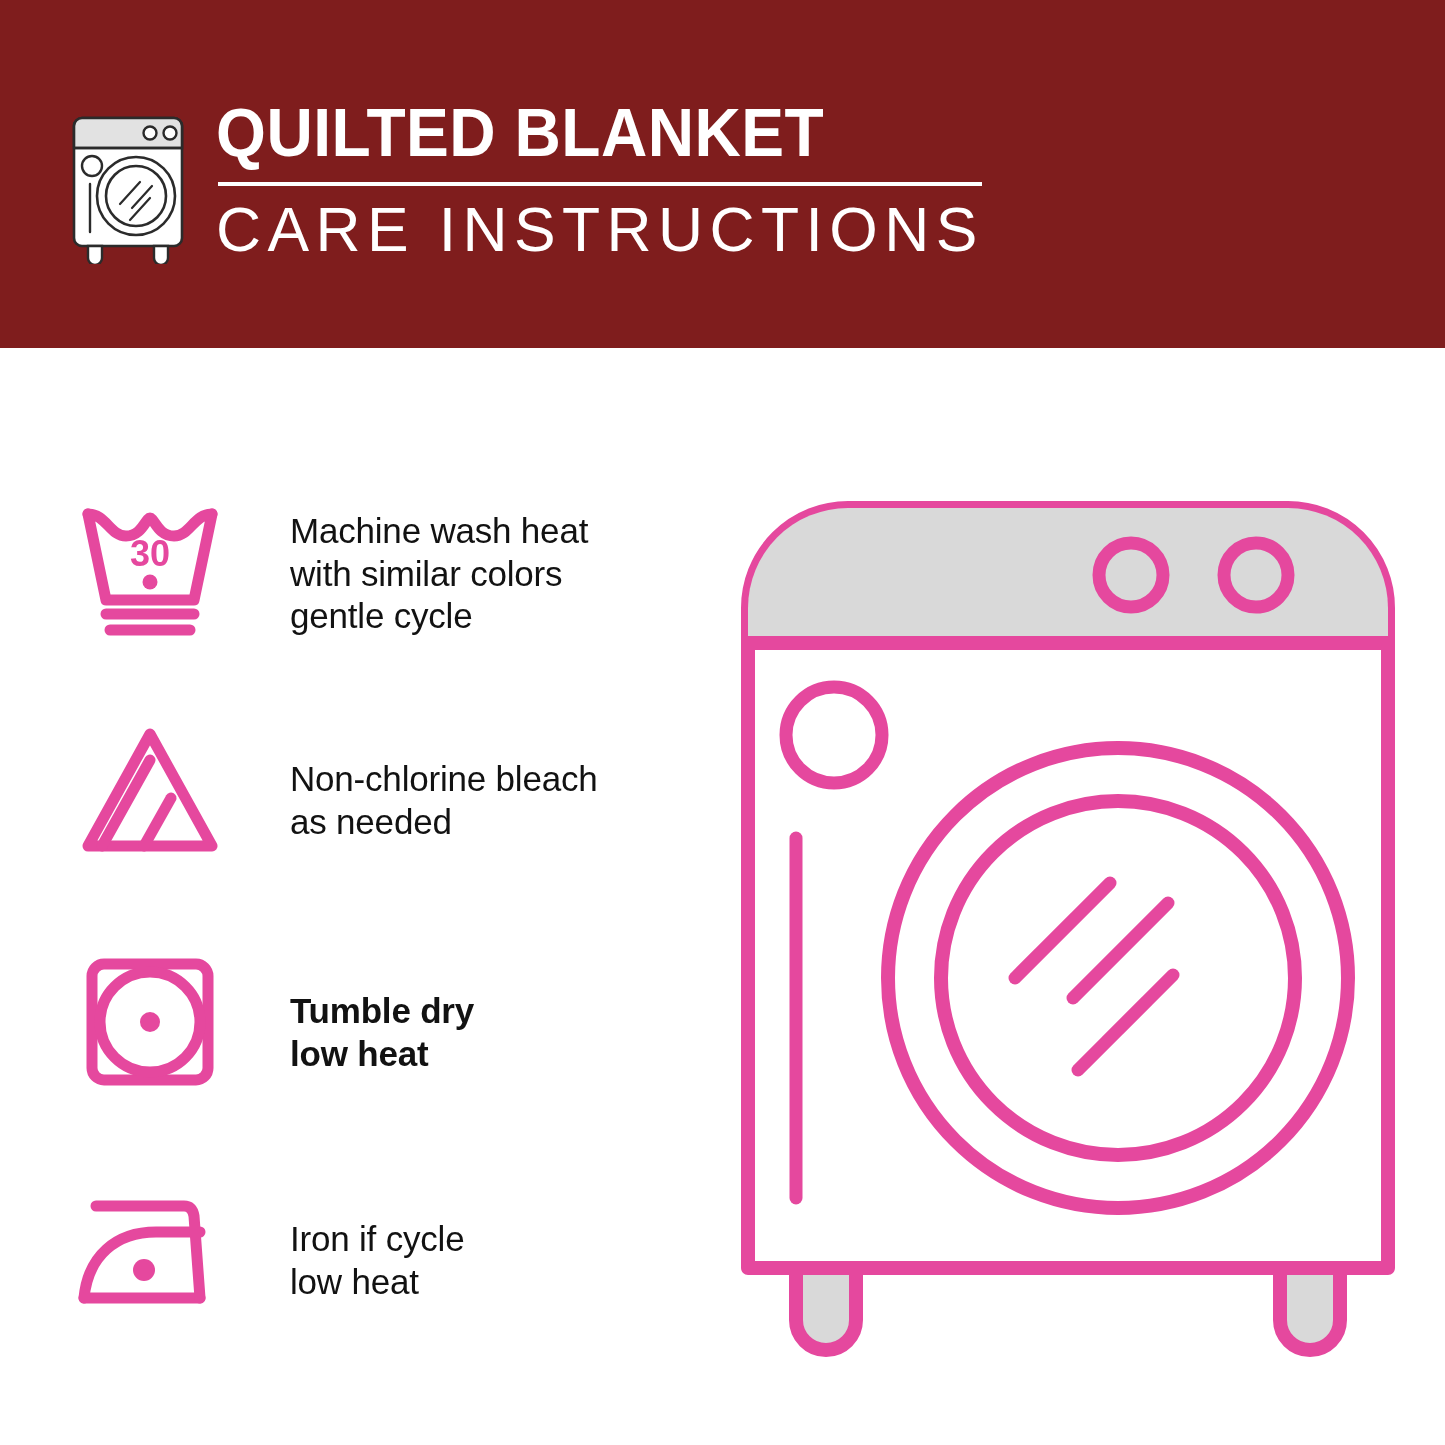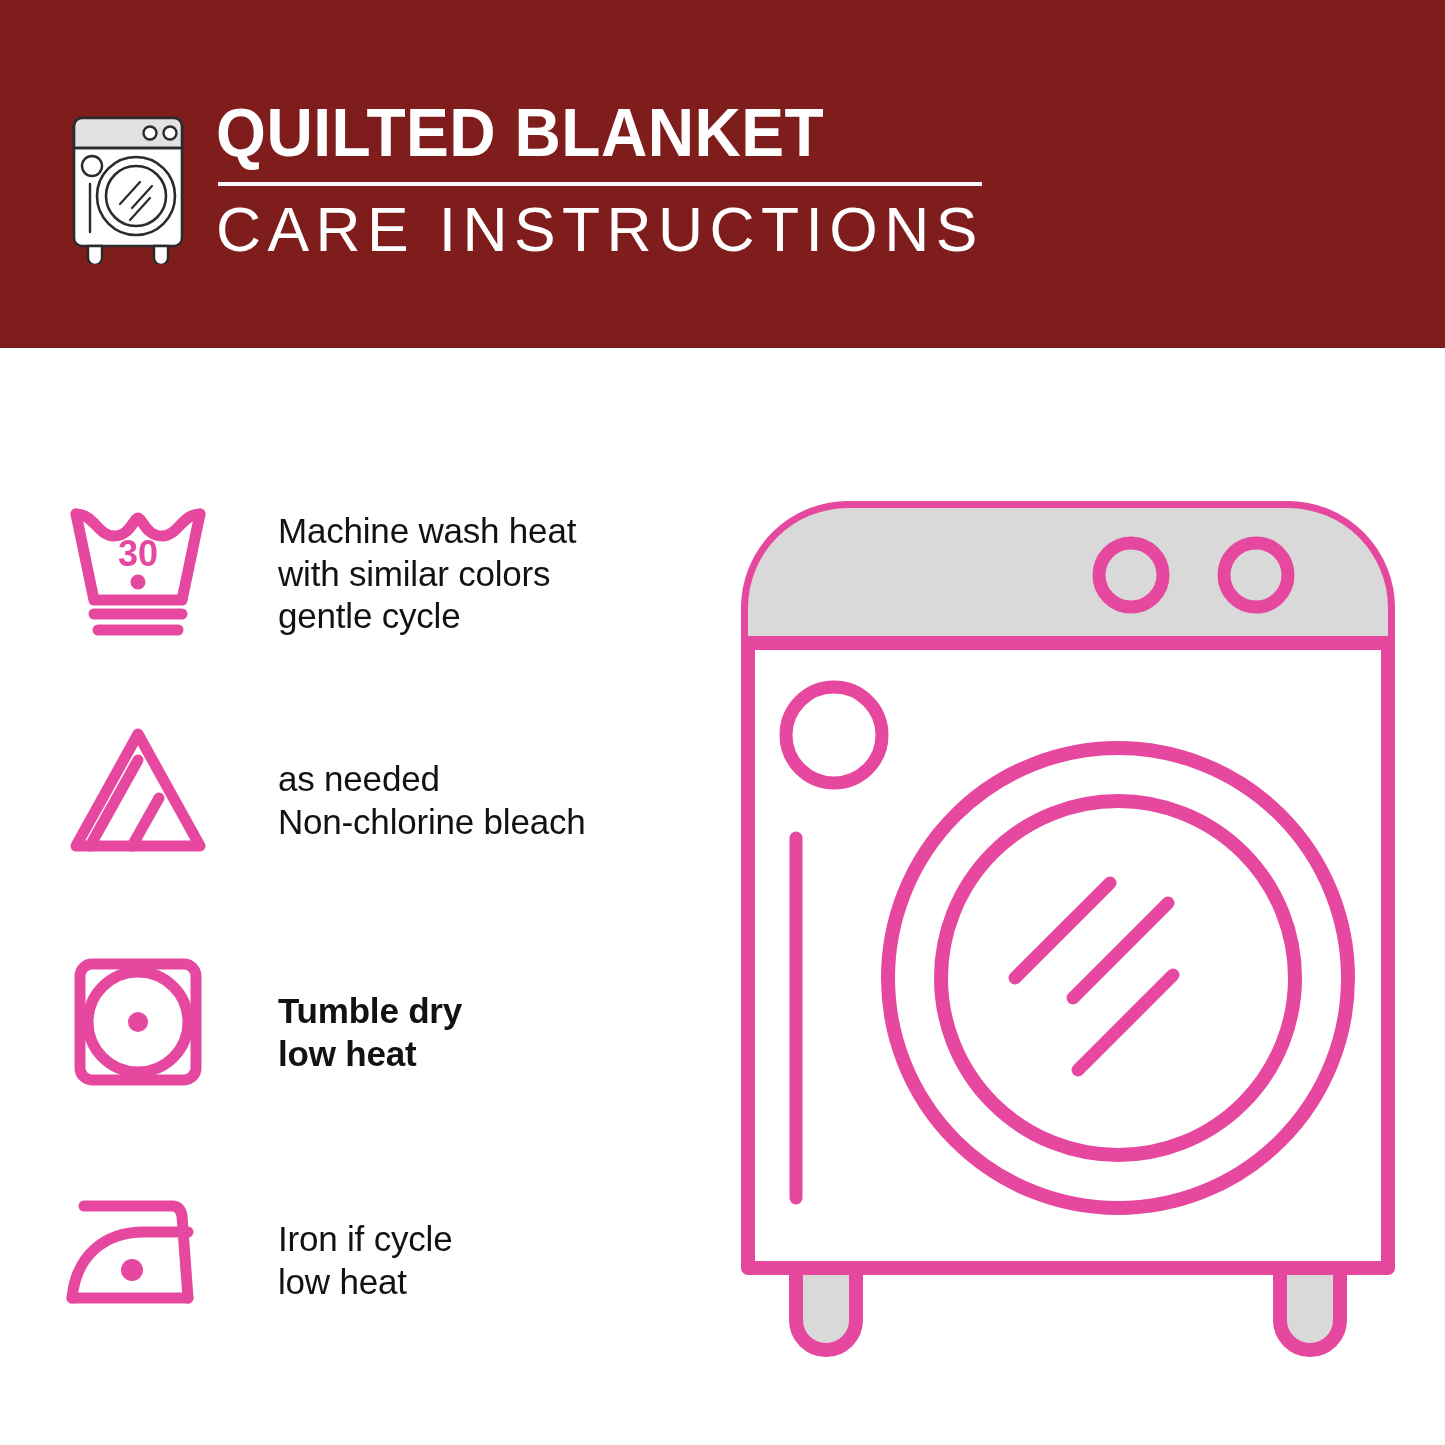--- a/index.html
+++ b/index.html
@@ -78,21 +78,21 @@
     left: 0;
     top: 348px;
     width: 1445px;
     height: 1097px;
     background: #ffffff;
   }
 
   
   .care-list {
     position: absolute;
-    left: 54px;
+    left: 66px;
     top: 140px;
     width: 620px;
   }
   .care-row {
     display: flex;
     align-items: flex-start;
     height: 230px;
   }
   .care-symbol {
     width: 168px;
@@ -193,22 +193,22 @@
       <div class="care-symbol">
         <svg viewBox="0 0 168 150" width="168" height="150">
           <g fill="none" stroke="#e5489e" stroke-width="11" stroke-linecap="round" stroke-linejoin="round">
             <path d="M84 16 L146 128 H22 Z"></path>
             <line x1="84" y1="42" x2="36" y2="128"></line>
             <line x1="105" y1="80" x2="78" y2="128"></line>
           </g>
         </svg>
       </div>
       <div class="care-text">
+        <span class="ln">Non-chlorine bleach</span>
         <span class="ln">as needed</span>
-        <span class="ln">Non-chlorine bleach</span>
       </div>
     </div>
 
     <div class="care-row row-dry">
       <div class="care-symbol">
         <svg viewBox="0 0 168 150" width="168" height="150">
           <rect x="26" y="16" width="116" height="116" rx="12" ry="12" fill="none" stroke="#e5489e" stroke-width="11"></rect>
           <circle cx="84" cy="74" r="50" fill="none" stroke="#e5489e" stroke-width="11"></circle>
           <circle cx="84" cy="74" r="10" fill="#e5489e"></circle>
         </svg>

